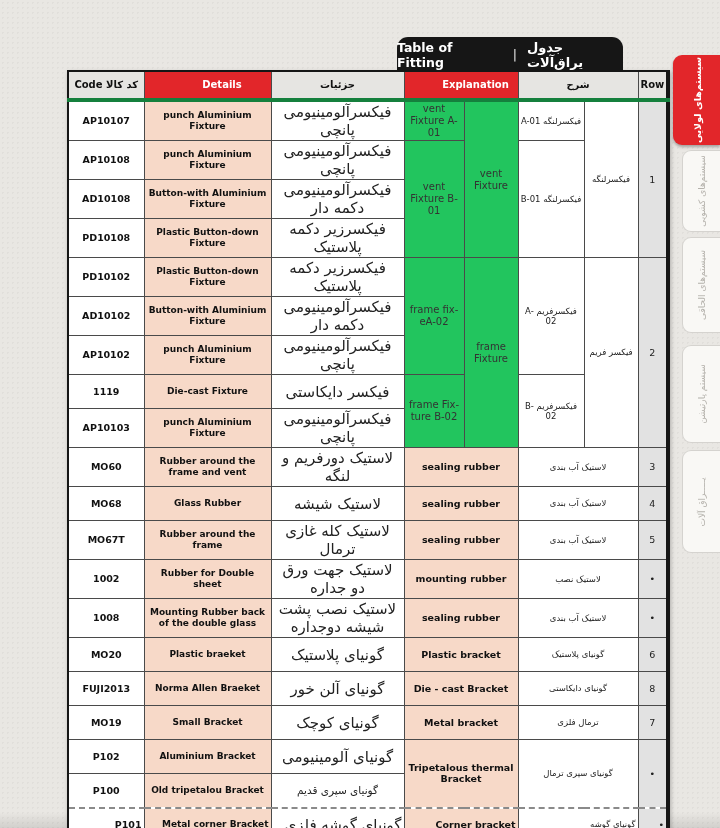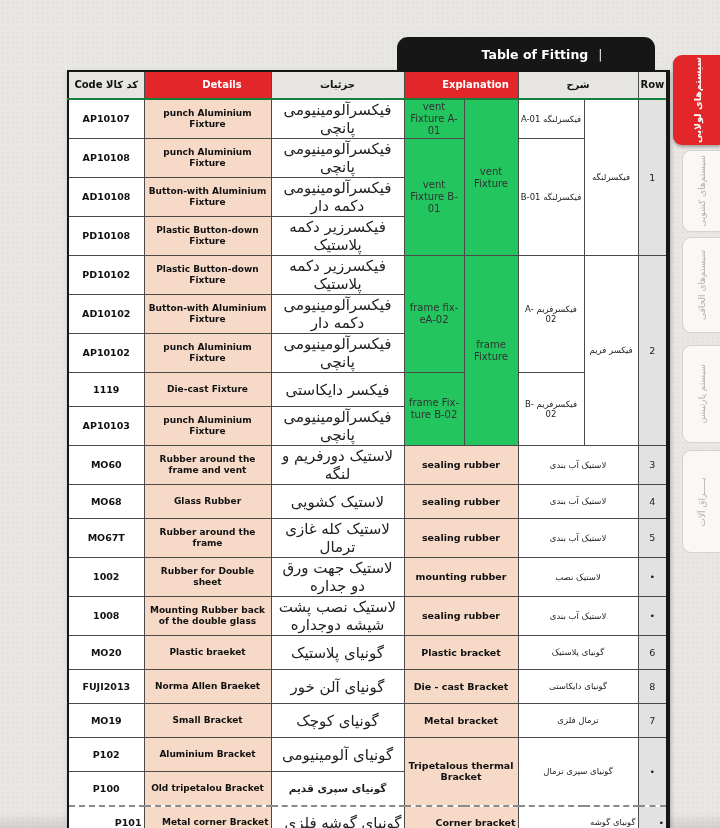--- a/index.html
+++ b/index.html
@@ -11,51 +11,51 @@
     background-size:5px 5px;
   }
   .bottom-shade{position:absolute;left:0;right:0;bottom:0;height:16px;
     background:linear-gradient(to bottom, rgba(0,0,0,0), rgba(0,0,0,0.10));}
 
   
   .title-tab{
     position:absolute;left:397px;top:37px;width:226px;height:35px;
     background:#161616;border-radius:11px 11px 0 0;color:#fff;
     display:flex;align-items:center;justify-content:center;gap:10px;
-    font-size:12.5px;font-weight:bold;z-index:3;padding-left:32px;
+    font-size:12.5px;font-weight:bold;z-index:3;
   }
   .title-tab .fa{font-size:13px;}
   .title-tab .sep{font-weight:normal;opacity:.9;}
 
   
   .fit-table{
     position:absolute;left:67px;top:70px;width:600px;
     border-collapse:collapse;table-layout:fixed;background:#fff;
     border:2px solid #161616;border-right-width:4px;
     box-shadow:1px 2px 4px rgba(0,0,0,0.25);
     z-index:2;
   }
   .fit-table th,.fit-table td{
     border:1px solid #4a4a4a;text-align:center;vertical-align:middle;
     padding:1px 2px;line-height:1.2;overflow:hidden;
   }
   .fit-table thead th{
     height:24px;font-size:10px;font-weight:bold;background:#e6e5e2;color:#111;
-    border-bottom:2px solid #15803d;
+    border-bottom:4px solid #15803d;
   }
   .fit-table thead th.red{background:#e2262a;color:#fff;padding-left:31px;}
   .fit-table tbody tr{height:34px;}
   .c-code{font-size:9.5px;font-weight:bold;color:#111;background:#fff;}
   .c-det{font-size:9px;font-weight:bold;color:#111;background:#f7d9c8;}
   .c-joz{font-size:15px;color:#222;background:#fff;direction:rtl;}
   .c-exp1,.c-exp2{font-size:10px;color:#333;background:#22c55e;}
   .c-exp{font-size:9.5px;font-weight:bold;color:#111;background:#f7d9c8;}
   .c-sh1,.c-sh2,.c-sh{font-size:8.5px;color:#222;background:#fff;direction:rtl;}
   .c-row{font-size:9.5px;color:#222;background:#e2e2e2;}
-  .bold-fa{font-weight:bold;font-size:10.5px;}
+  .bold-fa{font-weight:normal;font-size:10.5px;}
   tr.dashed-top td{border-top:2px dashed #8a8a8a;text-align:right;}
 
   
   .side-tabs{position:absolute;right:0;top:55px;width:47px;display:flex;
     flex-direction:column;align-items:flex-end;z-index:4;}
   .side-tab{position:relative;width:38px;border-radius:9px 0 0 9px;
     background:#f9f8f5;border:1px solid #d5d3cf;border-right:none;
     box-sizing:border-box;}
   .side-tab span{
     position:absolute;top:50%;left:50%;
@@ -70,20 +70,21 @@
   .side-tab:nth-child(3){height:96px;margin-bottom:12px;}
   .side-tab:nth-child(4){height:98px;margin-bottom:7px;}
   .side-tab:nth-child(5){height:103px;}
 </style>
 </head>
 <body>
 
 <div class="title-tab">
   <span class="en">Table of Fitting</span>
   <span class="sep">|</span>
+  <span class="fa">جدول یراق‌آلات</span>
 </div>
 
 <table class="fit-table">
   <colgroup>
     <col style="width:76px">
       <col style="width:127px">
       <col style="width:133px">
     <col style="width:60px">
       <col style="width:54px">
       <col style="width:66px">
@@ -164,21 +165,21 @@
         <td class="c-code">MO60</td>
         <td class="c-det">Rubber around the frame and vent</td>
         <td class="c-joz">لاستیک دورفریم و لنگه</td>
         <td class="c-exp" colspan="2">sealing rubber</td>
         <td class="c-sh" colspan="2">لاستیک آب بندی</td>
         <td class="c-row">3</td>
       </tr>
       <tr>
         <td class="c-code">MO68</td>
         <td class="c-det">Glass Rubber</td>
-        <td class="c-joz">لاستیک کشویی</td>
+        <td class="c-joz">لاستیک شیشه</td>
         <td class="c-exp" colspan="2">sealing rubber</td>
         <td class="c-sh" colspan="2">لاستیک آب بندی</td>
         <td class="c-row">4</td>
       </tr>
       <tr>
         <td class="c-code">MO67T</td>
         <td class="c-det">Rubber around the frame</td>
         <td class="c-joz">لاستیک کله غازی ترمال</td>
         <td class="c-exp" colspan="2">sealing rubber</td>
         <td class="c-sh" colspan="2">لاستیک آب بندی</td>

